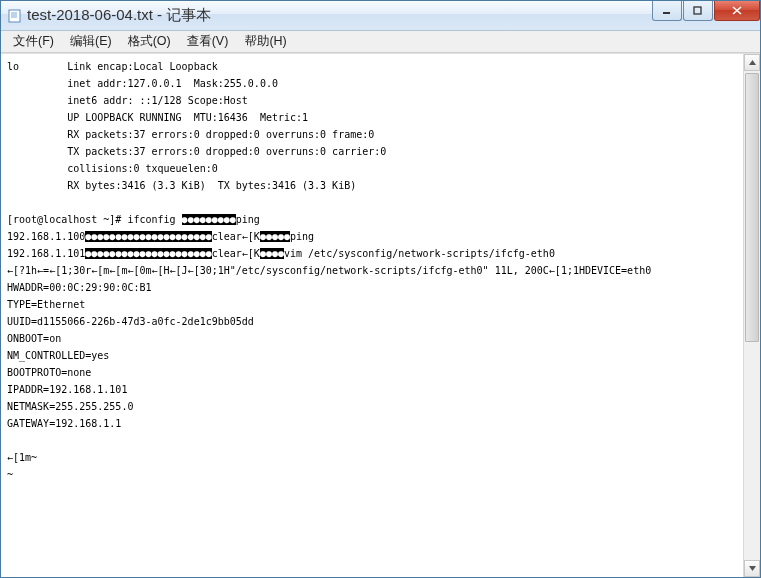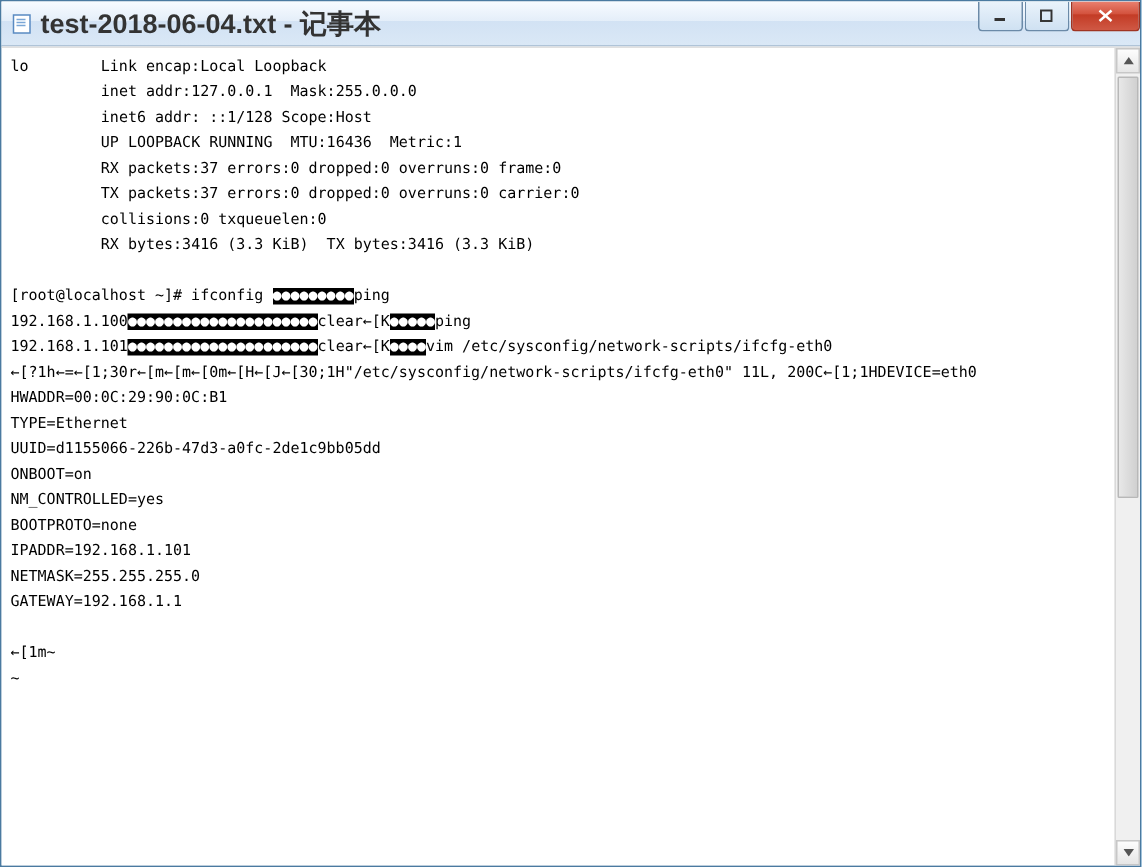--- a/index.html
+++ b/index.html
@@ -29,23 +29,22 @@
   .title-icon {
     width: 16px;
     height: 16px;
     margin-right: 4px;
     display: flex;
     align-items: center;
     justify-content: center;
   }
   .title-text {
     flex: 1;
-    font-size: 18px;
+    font-size: 15px;
     color: #333;
-    font-weight: bold;
   }
   .win-controls {
     display: flex;
     align-items: flex-start;
     height: 100%;
   }
   .win-btn {
     width: 30px;
     height: 20px;
     margin-left: 1px;
@@ -157,20 +156,27 @@
       </div>
       <div class="win-btn close">
         <svg width="11" height="10">
             <line x1="1" y1="1" x2="9" y2="8" stroke="#fff" stroke-width="1.6"></line>
             <line x1="9" y1="1" x2="1" y2="8" stroke="#fff" stroke-width="1.6"></line>
           </svg>
       </div>
     </div>
   </div>
 
+  <div class="menubar">
+    <span class="menu-item">文件(F)</span>
+    <span class="menu-item">编辑(E)</span>
+    <span class="menu-item">格式(O)</span>
+    <span class="menu-item">查看(V)</span>
+    <span class="menu-item">帮助(H)</span>
+  </div>
 
   <div class="content-wrap">
     <div class="content">
 <pre><span>lo        Link encap:Local Loopback</span>
 <span>          inet addr:127.0.0.1  Mask:255.0.0.0</span>
 <span>          inet6 addr: ::1/128 Scope:Host</span>
 <span>          UP LOOPBACK RUNNING  MTU:16436  Metric:1</span>
 <span>          RX packets:37 errors:0 dropped:0 overruns:0 frame:0</span>
 <span>          TX packets:37 errors:0 dropped:0 overruns:0 carrier:0</span>
 <span>          collisions:0 txqueuelen:0</span>

